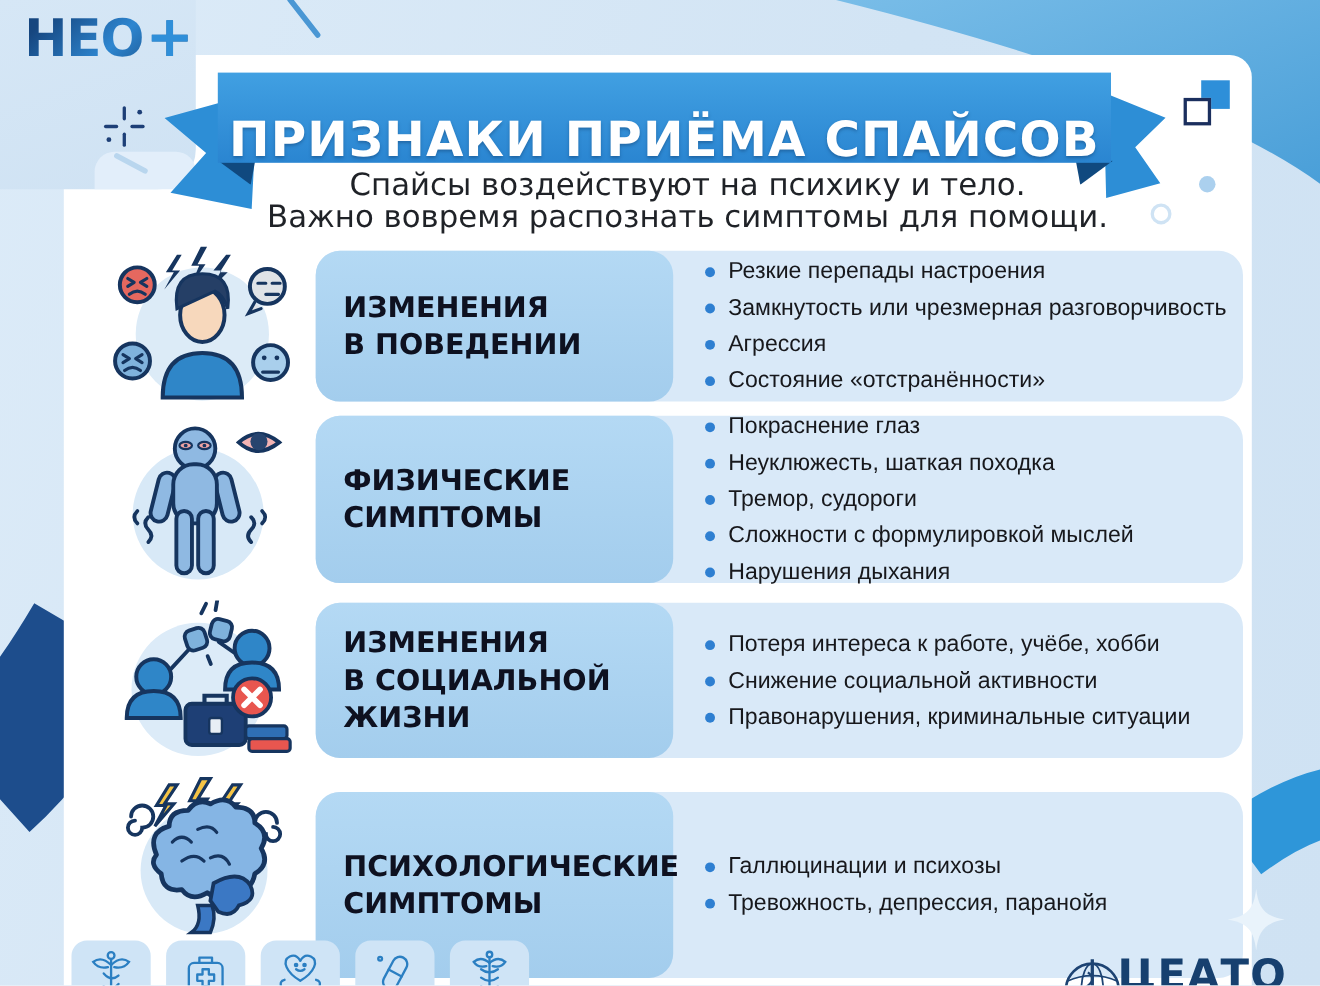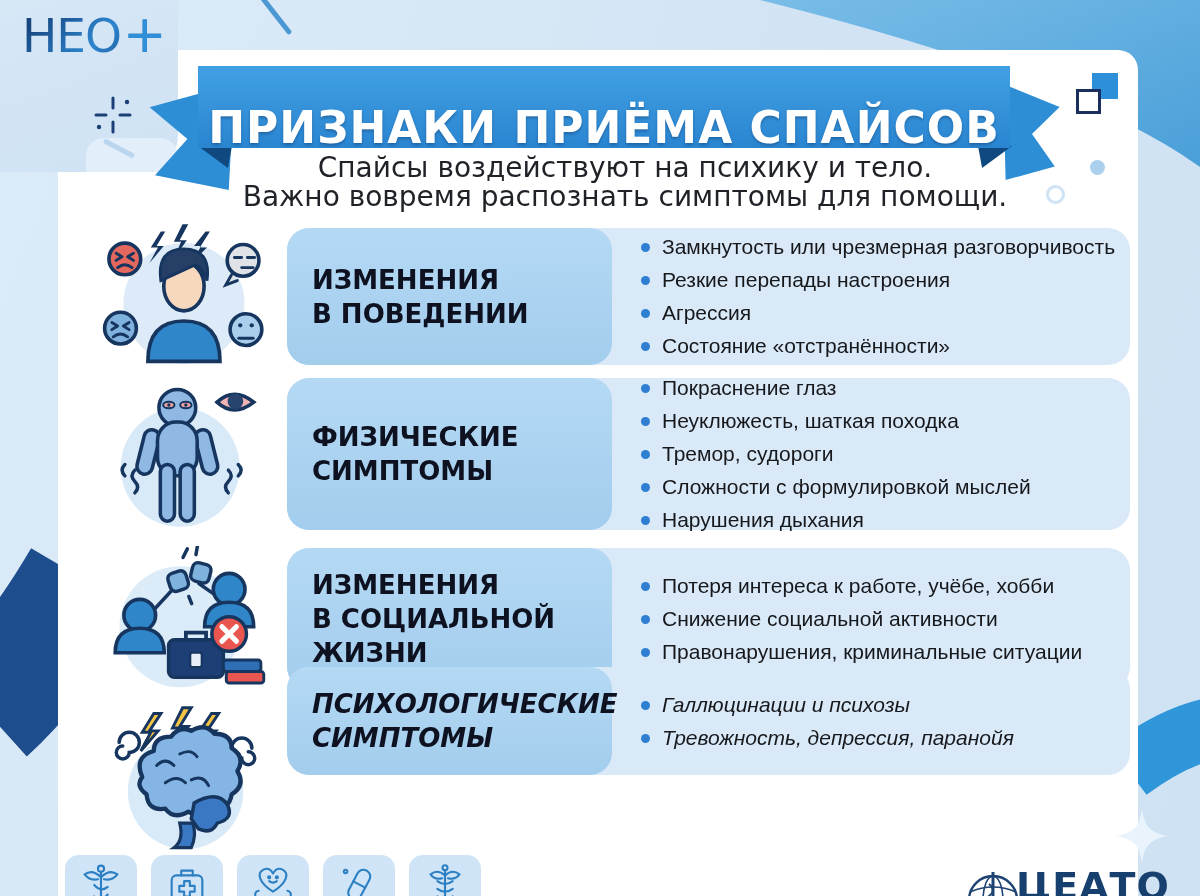--- a/index.html
+++ b/index.html
@@ -10,21 +10,21 @@
   .bg-svg{position:absolute;left:0;top:0;z-index:0;}
   .card{position:absolute;left:58px;top:50px;width:1080px;height:870px;
         background:#ffffff;border-radius:20px;z-index:1;}
   
   .logo-block{position:absolute;left:0;top:0;width:178px;height:172px;z-index:2;
         background:linear-gradient(160deg,#d6e7f6,#cfe2f3);border-radius:0 0 36px 0;}
   .logo-pale{position:absolute;left:86px;top:138px;width:92px;height:34px;
         background:#e2eefa;border-radius:18px 18px 0 0;}
   .logo-diag{position:absolute;left:102px;top:146px;width:34px;height:5px;background:#b9d6ee;
         border-radius:3px;transform:rotate(28deg);}
-  .logo-text{position:absolute;left:22px;top:4px;font-weight:400;font-size:47px;letter-spacing:-1px;
+  .logo-text{position:absolute;left:22px;top:4px;font-weight:700;font-size:47px;letter-spacing:-1px;
         background:linear-gradient(135deg,#16467f 15%,#2e86d0 55%,#123c6e 95%);
         -webkit-background-clip:text;background-clip:text;color:transparent;z-index:3;text-align:right;}
   .logo-plus{font-size:52px;color:#2f8fd9;-webkit-background-clip:initial;background:none;
         -webkit-text-fill-color:#2f8fd9;margin-left:2px;}
   .diag-line{position:absolute;left:264px;top:-4px;width:46px;height:5px;background:#4a97d4;
         border-radius:3px;transform:rotate(52deg);transform-origin:left top;z-index:2;}
   .crosshair{position:absolute;left:92px;top:94px;z-index:3;}
   
   .ribbon-tail{position:absolute;background:#2d8ed6;z-index:2;}
   .tail-left{left:146px;top:84px;width:90px;height:106px;
@@ -51,21 +51,21 @@
   .head-line{font-weight:bold;font-size:26px;line-height:34px;color:#0e1120;white-space:nowrap;}
   .row ul{position:absolute;left:352px;right:12px;top:0;bottom:0;margin:0;padding:0;list-style:none;
         display:flex;flex-direction:column;justify-content:center;}
   .row li{position:relative;font-family:"Liberation Sans",sans-serif;font-size:21px;line-height:26px;
         color:#17181c;padding-left:23px;margin:3.5px 0;white-space:nowrap;}
   .row li::before{content:"";position:absolute;left:2px;top:9px;width:9px;height:9px;border-radius:50%;
         background:#2e7fd1;}
   .row1{top:228px;height:137px;}
   .row2{top:378px;height:152px;}
   .row3{top:548px;height:141px;}
-  .row4{top:667px;height:108px;font-style:italic;}
+  .row4{top:720px;height:169px;}
   .sec-icon{position:absolute;z-index:2;}
   
   .sq-fill{position:absolute;left:1092px;top:73px;width:26px;height:26px;background:#2e8fd9;z-index:2;}
   .sq-outline{position:absolute;left:1076px;top:89px;width:25px;height:25px;border:3.5px solid #1b2f5e;
         background:#fff;z-index:3;}
   .dot-fill{position:absolute;left:1090px;top:160px;width:15px;height:15px;border-radius:50%;
         background:#abd0ee;z-index:2;}
   .circ-outline{position:absolute;left:1046px;top:185px;width:19px;height:19px;border-radius:50%;
         border:3.5px solid #cfe3f4;z-index:2;}
   
@@ -234,22 +234,22 @@
     </g>
   </svg>
 
   <div class="row row1">
     <div class="bullets-box"></div>
     <div class="head-box">
       <div class="head-line">ИЗМЕНЕНИЯ</div>
       <div class="head-line">В ПОВЕДЕНИИ</div>
     </div>
     <ul>
+      <li>Резкие перепады настроения</li>
       <li>Замкнутость или чрезмерная разговорчивость</li>
-      <li>Резкие перепады настроения</li>
       <li>Агрессия</li>
       <li>Состояние «отстранённости»</li>
     </ul>
   </div>
 
   <div class="row row2">
     <div class="bullets-box"></div>
     <div class="head-box">
       <div class="head-line">ФИЗИЧЕСКИЕ</div>
       <div class="head-line">СИМПТОМЫ</div>

